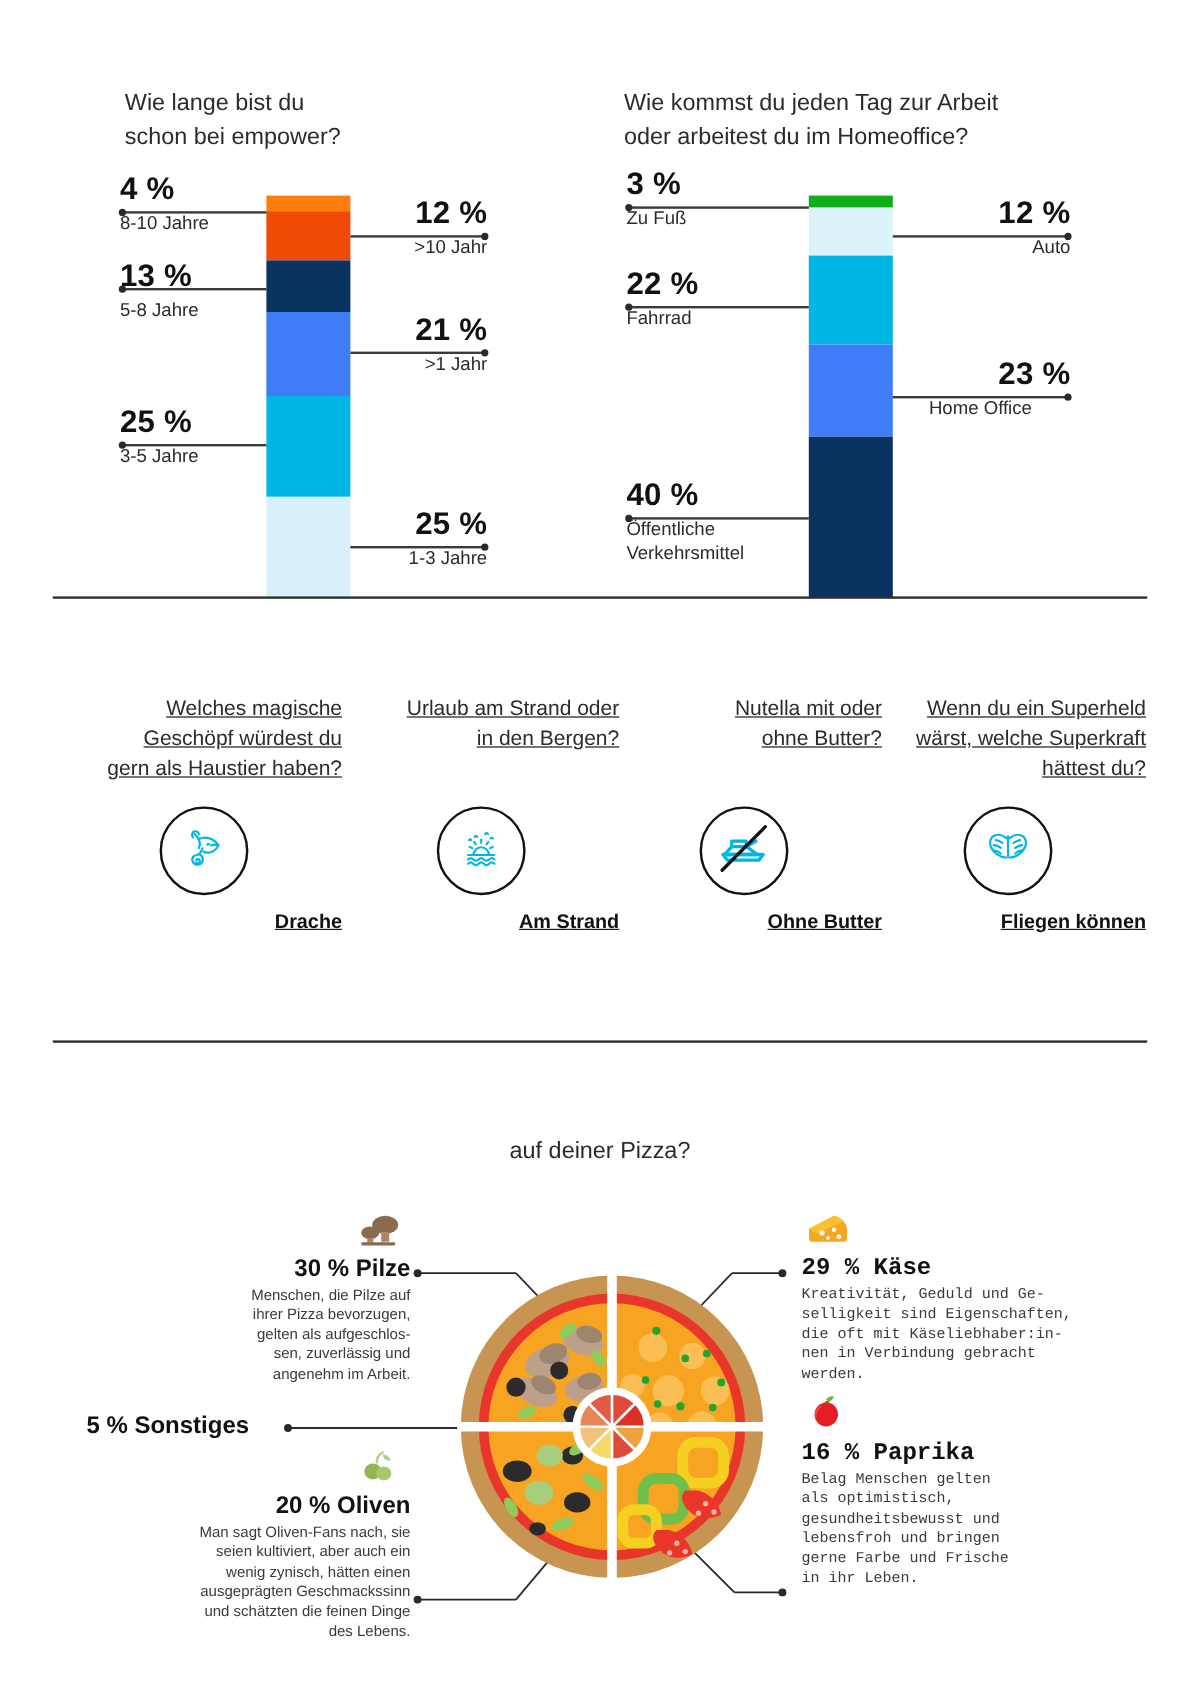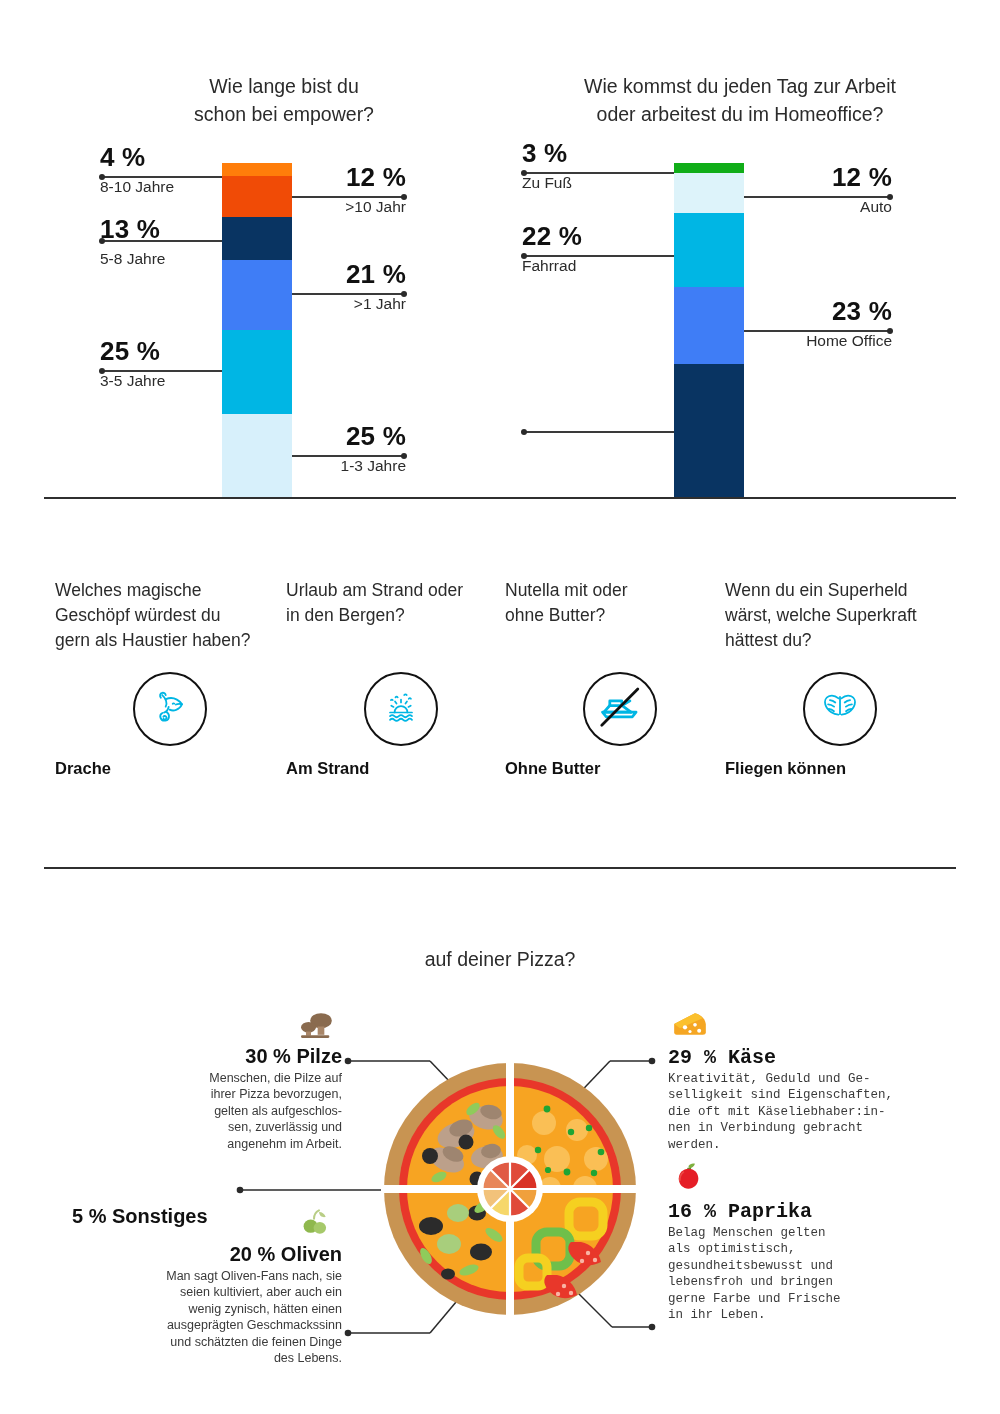--- a/index.html
+++ b/index.html
@@ -11,21 +11,21 @@
     overflow: hidden;
   }
   .page { position: relative; width: 1000px; height: 1414px; }
 
   
   .q-title {
     position: absolute;
     font-size: 19.5px;
     line-height: 28px;
     color: #2b2b2b;
-    text-align: center;
+    text-align: left;
     font-weight: 400;
   }
   .pct {
     font-size: 26px;
     font-weight: 700;
     letter-spacing: 0.2px;
     color: #111;
     white-space: nowrap;
   }
   .cat {
@@ -54,21 +54,21 @@
   .lbl { position: absolute; }
   .lbl.l { text-align: left; }
   .lbl.r { text-align: right; }
 
   .divider {
     position: absolute; left: 44px; width: 912px; height: 2px;
     background: #2f2f2f;
   }
 
   
-  .card { position: absolute; width: 230px; text-align: left; }
+  .card { position: absolute; width: 230px; text-align: right; text-decoration: underline; }
   .card .cq {
     font-size: 17.5px; line-height: 25px; color: #2b2b2b; font-weight: 400;
   }
   .circle {
     width: 74px; height: 74px; border-radius: 50%;
     border: 2.2px solid #111;
     margin: 0 auto;
     display: flex; align-items: center; justify-content: center;
   }
   .card .ans {
@@ -87,21 +87,20 @@
   .topping .t-body {
     font-size: 12.5px; line-height: 16.4px; color: #3a3a3a; margin-top: 2px;
   }
   .topping.ta-right { text-align: right; }
   .topping.ta-left  { text-align: left; font-family: Liberation Mono, monospace; }
   .t-icon { width: 40px; height: 34px; }
 
   .sonstiges {
     position: absolute; font-size: 20px; font-weight: 700; color: #111;
     white-space: nowrap;
-    margin-top: 28px;
   }
   svg.connectors { position: absolute; left: 0; top: 0; pointer-events: none; }
 </style>
 </head>
 <body>
 
 <div class="page">
 
   <div class="q-title" style="left:104px; top:72px; width:360px;">
     <div>Wie lange bist du</div>
@@ -210,26 +209,31 @@
     <div class="pct">22 %</div>
     <div class="cat" style="margin-top:5px;">Fahrrad</div>
   </div>
 
   <div class="leader right" style="left:744px; top:330px; width:148px;">
     <div class="line"></div>
     <div class="dot"></div>
   </div>
   <div class="lbl r" style="left:742px; top:296px; width:150px;">
     <div class="pct">23 %</div>
-    <div class="cat" style="margin-top:5px;">Home Office</div>
+    <div class="cat" style="margin-top:5px;text-align:center;">Home Office</div>
   </div>
 
   <div class="leader left" style="left:522px; top:431px; width:152px;">
     <div class="line"></div>
     <div class="dot"></div>
+  </div>
+  <div class="lbl l" style="left:522px; top:397px;">
+    <div class="pct">40 %</div>
+    <div class="cat" style="margin-top:5px;">Öffentliche</div>
+    <div class="cat" style="margin-top:2px;">Verkehrsmittel</div>
   </div>
 
   <div class="divider" style="top:497px;"></div>
 
   <div class="card" style="left:55px; top:578px;">
     <div class="cq">
       <div>Welches magische</div>
       <div>Geschöpf würdest du</div>
       <div>gern als Haustier haben?</div>
     </div>

